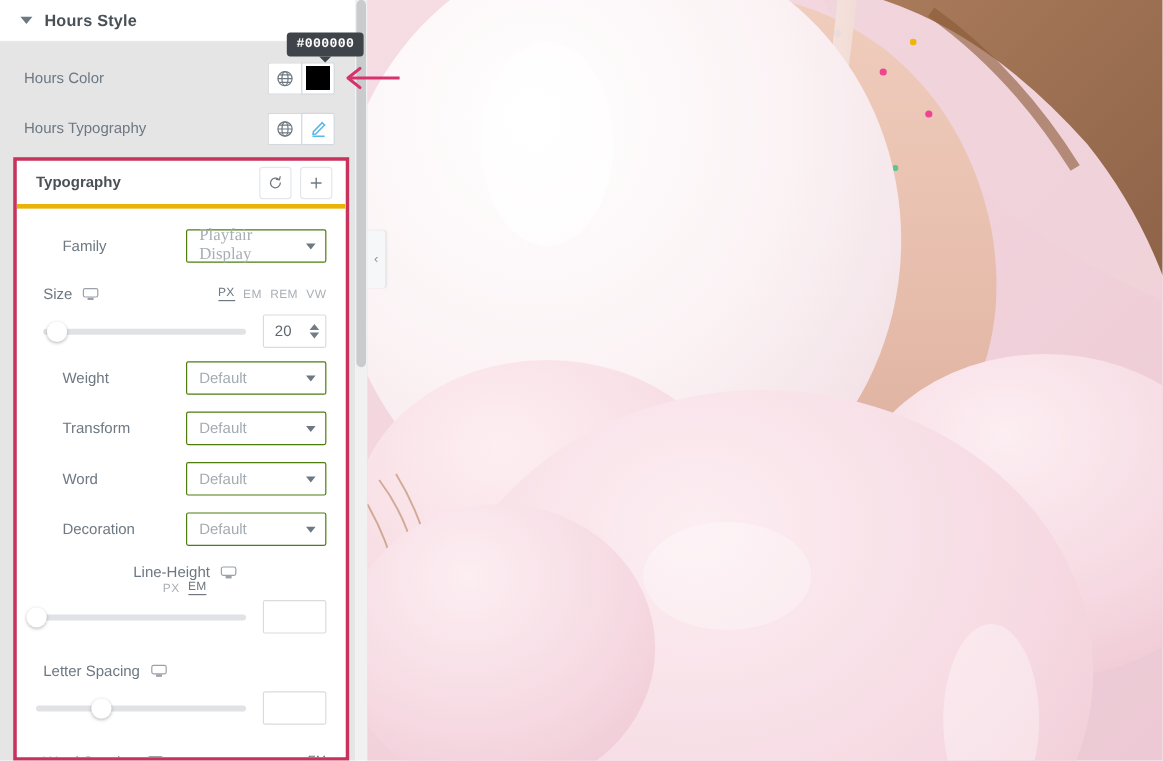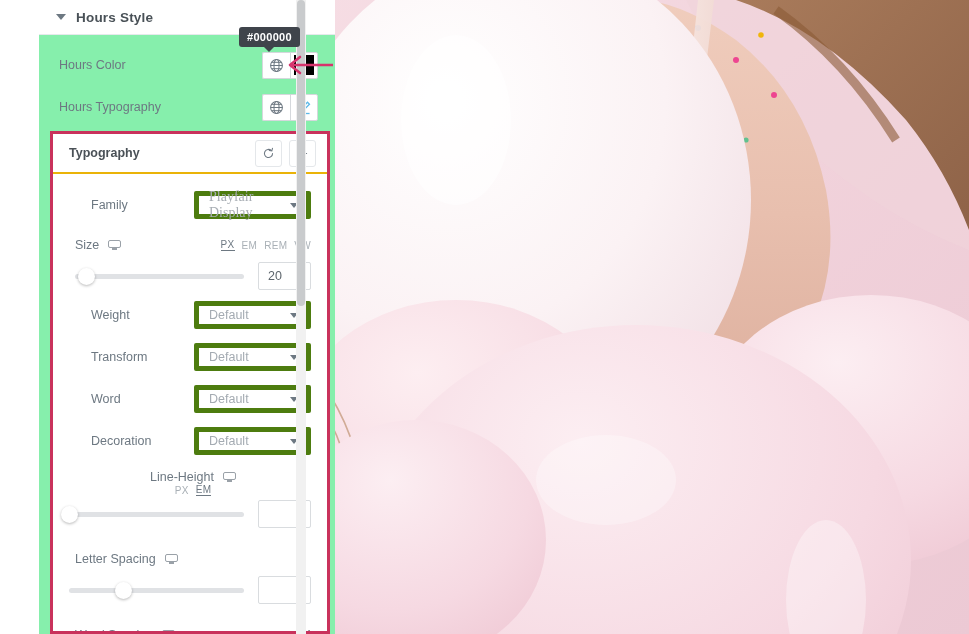--- a/index.html
+++ b/index.html
@@ -15,21 +15,21 @@
   .photo {
     position: absolute; left: 306px; top: 0; width: 663px; height: 634px;
     overflow: hidden;
     background: #f2d8df;
   }
   .photo svg { display:block; width:100%; height:100%; }
 
   
   .panel {
     position: absolute; left: 0; top: 0; width: 296px; height: 634px;
-    background: #86efac; overflow: hidden; margin-left: 39px;
+    background: #e5e5e5; overflow: hidden;
   }
 
   .section-head {
     position: absolute; left: 0; top: 0; width: 296px; height: 35px;
     display: flex; align-items: center; gap: 10px;
     padding-left: 17px; box-sizing: border-box;
     border-bottom: 1px solid #e6e9ec;
     background: #ffffff;
   }
   .caret-down {
@@ -54,56 +54,57 @@
   .gbtn.right { border-radius: 0 2px 2px 0; width: 28px; }
   .swatch-btn { padding: 3px; }
   .swatch { width: 20px; height: 20px; background: #000; display:block; }
 
   
   .tooltip {
     position: absolute; left: 239px; top: 27px;
     background: #3f444b; color: #fff; border-radius: 3px;
     font-size: 11px; padding: 4px 8px; font-weight: bold; letter-spacing: .3px;
     white-space: nowrap;
+    font-family: Liberation Mono, monospace;
   }
   .tooltip:after {
     content: ""; position: absolute; left: 50%; margin-left: -5px; bottom: -5px;
     border-left: 5px solid transparent; border-right: 5px solid transparent;
     border-top: 5px solid #3f444b;
   }
 
   
   .ann-arrow { position: absolute; left: 283px; top: 52px; width: 52px; height: 26px; }
 
   
   .typo-box {
     position: absolute; left: 11px; top: 131px; width: 280px; height: 503px;
     border: 3px solid #c9325c; box-sizing: border-box; background: #fff;
     overflow: hidden;
   }
   .typo-head {
     position: absolute; left: 0; top: 0; right: 0; height: 40px;
     display: flex; align-items: center; padding: 0 11px 0 16px;
-    box-sizing: border-box; background: #ffffff; border-bottom: 2px solid #eab308;
+    box-sizing: border-box; background: #ffffff; border-bottom: 4px solid #eab308;
   }
   .typo-title { font-size: 12.5px; color: #4a5157; font-weight: bold; flex: 1; }
   .hbtn {
     width: 25px; height: 25px; border: 1px solid #e4e7ea; border-radius: 3px;
     background: #fff; display: flex; align-items: center; justify-content: center;
     margin-left: 7px; color: #6d7882;
   }
 
   .typo-body { position: absolute; left: 0; top: 40px; right: 0; bottom: 0; background: #fff; }
 
   .frow { position: relative; padding: 0 16px 0 38px; box-sizing: border-box; }
   .frow.inline { display:flex; align-items:center; height: 42px; }
   .flabel { font-size: 12.5px; color: #6d7882; flex: 1; display:flex; align-items:center; gap: 9px; }
 
   .select {
-    width: 117px; height: 28px; border: 5px solid #4d7c0f; border-radius: 2px;
+    width: 117px; height: 28px; border: 1px solid #4d7c0f; border-radius: 2px;
     background: #fff; display: flex; align-items: center; box-sizing: border-box;
     padding: 0 8px 0 10px; position: relative;
   }
   .select span.val { font-size: 12.5px; color: #a4abb2; flex: 1; }
   .select span.val.serif { font-family: "Liberation Serif", serif; font-size: 14px; color: #a8aeb4; }
   .caret-sm {
     width: 0; height: 0; border-left: 4.5px solid transparent;
     border-right: 4.5px solid transparent; border-top: 5px solid #6d7882;
   }
 

